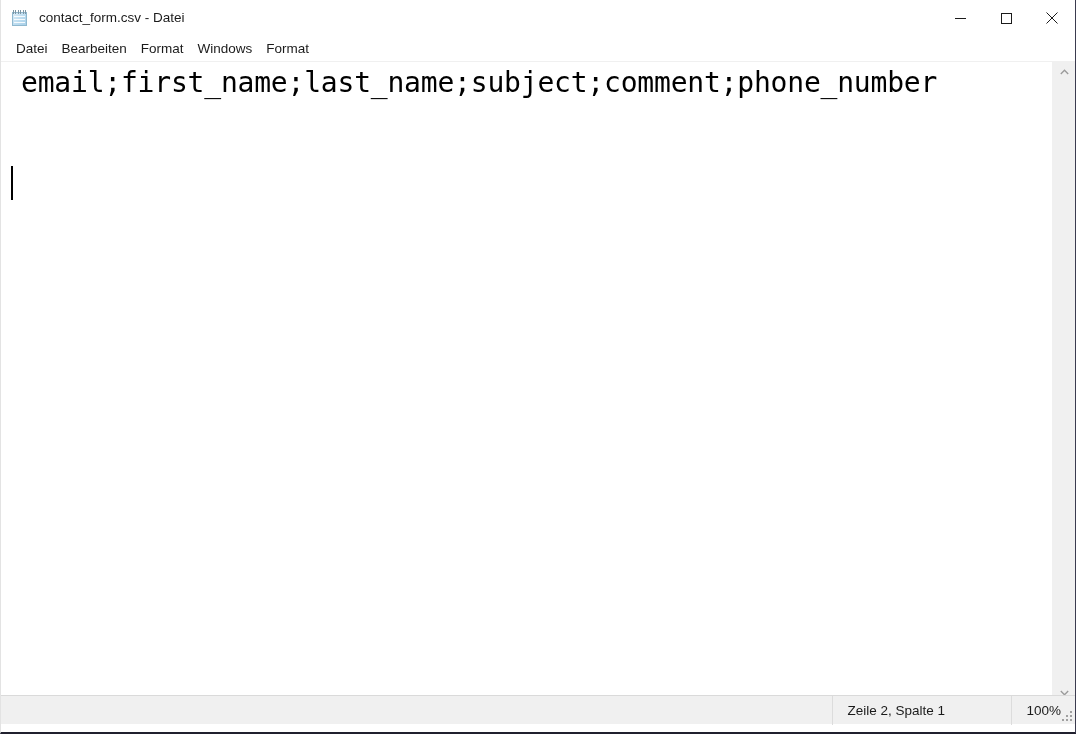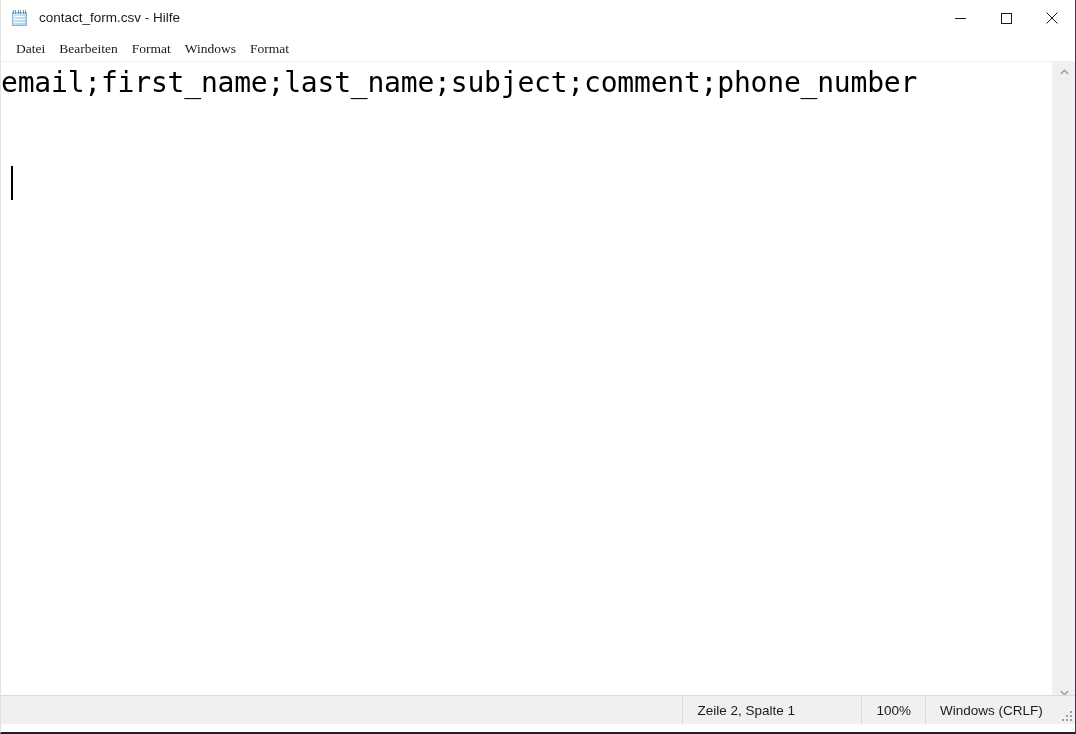--- a/index.html
+++ b/index.html
@@ -119,36 +119,35 @@
     border-bottom: 1px solid #f0f0f0;
     box-sizing: border-box;
   }
   .menu-item {
     font-size: 13.5px;
     color: #1b1b1b;
     padding: 3px 7px;
     line-height: 1;
     white-space: nowrap;
     cursor: default;
-    font-family: Liberation Serif, serif;
   }
 
   
   #editor-wrap {
     position: relative;
     height: 641px;
     background: #ffffff;
     display: flex;
   }
   #text-area {
     position: relative;
     flex: 1 1 auto;
     overflow: hidden;
     background: #ffffff;
-    padding-left: 0;
+    padding-left: 20px;
     padding-top: 4px;
     box-sizing: border-box;
   }
   #text-line {
     font-family: "DejaVu Sans Mono", monospace;
     font-size: 28px;
     line-height: 33px;
     color: #000000;
     white-space: pre;
     letter-spacing: -0.2px;
@@ -252,21 +251,21 @@
           </span>
         <span class="spiral">
             <b></b>
             <b></b>
             <b></b>
             <b></b>
             <b></b>
             <b></b>
           </span>
       </span>
-      <span id="window-title">contact_form.csv - Hilfe</span>
+      <span id="window-title">contact_form.csv - Datei</span>
     </div>
 
     <div id="window-controls">
       <div class="wc" id="wc-min">
         <svg width="11" height="11" viewBox="0 0 11 11">
           <line x1="0" y1="5.5" x2="11" y2="5.5" stroke="#1b1b1b" stroke-width="1"></line>
         </svg>
       </div>
       <div class="wc" id="wc-max">
         <svg width="11" height="11" viewBox="0 0 11 11">
@@ -307,21 +306,20 @@
         <svg width="9" height="6" viewBox="0 0 9 6">
           <polyline points="0.8,1 4.5,4.8 8.2,1" fill="none" stroke="#9a9a9a" stroke-width="1.3"></polyline>
         </svg>
       </div>
     </div>
   </div>
 
   <div id="statusbar">
     <div class="status-cell" id="status-position">Zeile 2, Spalte 1</div>
     <div class="status-cell" id="status-zoom">100%</div>
-    <div class="status-cell" id="status-eol">Windows (CRLF)</div>
     <div id="resize-grip">
       <b style="right:0;bottom:0"></b>
       <b style="right:4px;bottom:0"></b>
       <b style="right:8px;bottom:0"></b>
       <b style="right:0;bottom:4px"></b>
       <b style="right:4px;bottom:4px"></b>
       <b style="right:0;bottom:8px"></b>
     </div>
   </div>
 

